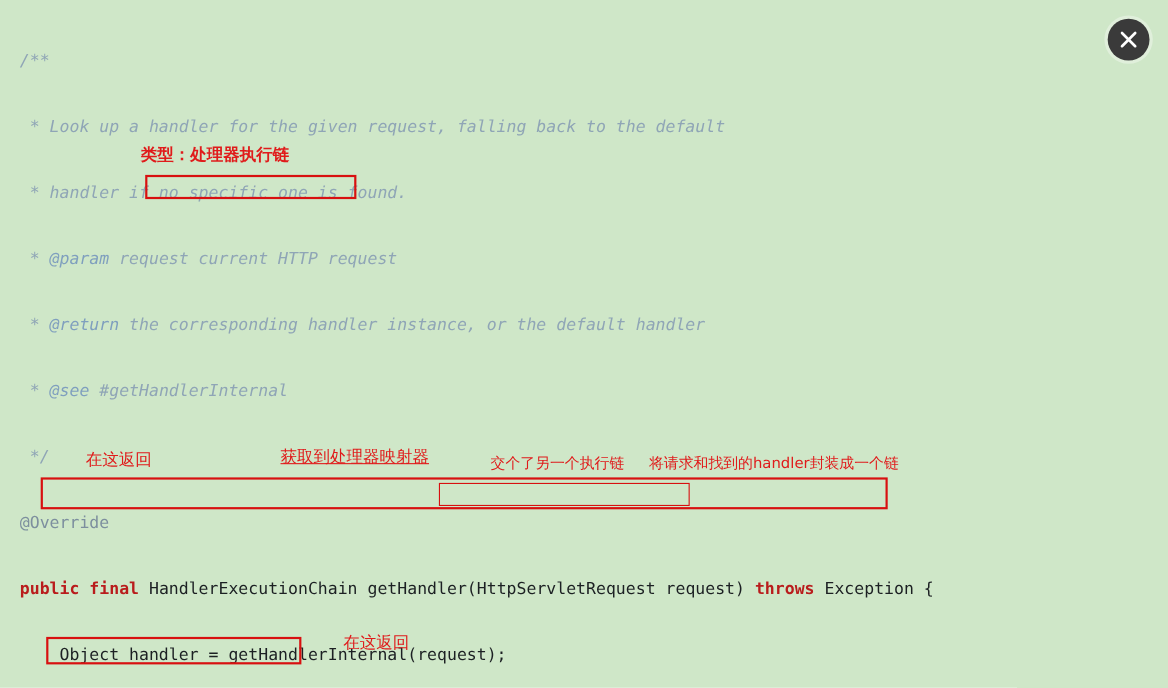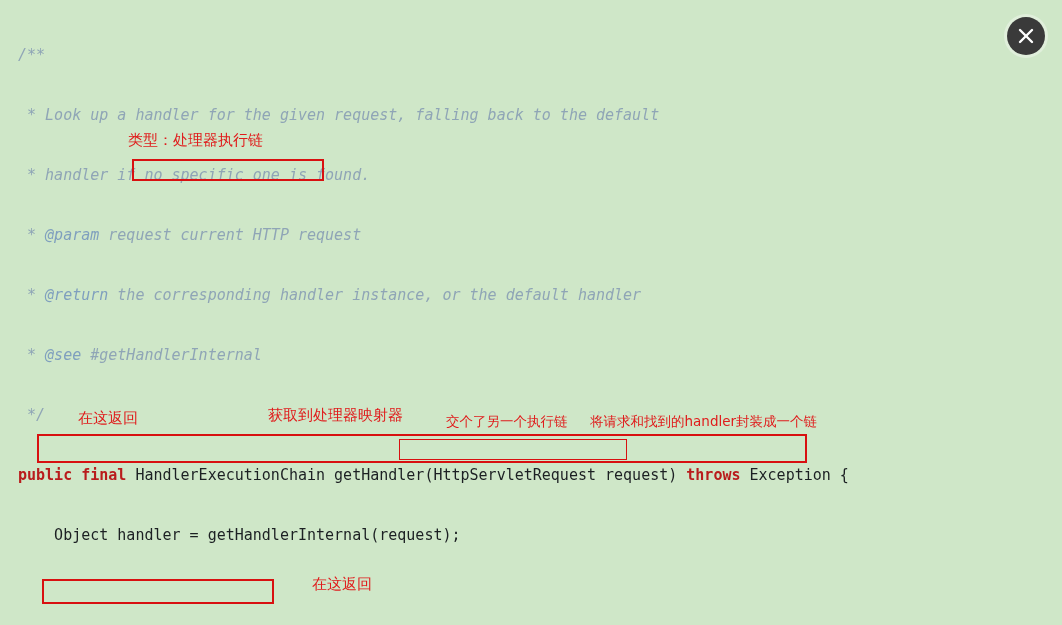--- a/index.html
+++ b/index.html
@@ -92,20 +92,21 @@
 <div id="screen">
 
   <div id="code">
     <div class="ln"><span class="cmt">/**</span></div>
     <div class="ln"><span class="cmt"> * Look up a handler for the given request, falling back to the default</span></div>
     <div class="ln"><span class="cmt"> * handler if no specific one is found.</span></div>
     <div class="ln"><span class="cmt"> * </span><span class="tag">@param</span><span class="cmt"> request current HTTP request</span></div>
     <div class="ln"><span class="cmt"> * </span><span class="tag">@return</span><span class="cmt"> the corresponding handler instance, or the default handler</span></div>
     <div class="ln"><span class="cmt"> * </span><span class="tag">@see</span><span class="cmt"> #getHandlerInternal</span></div>
     <div class="ln"><span class="cmt"> */</span></div>
+    <div class="ln"><span class="ann">@Override</span></div>
     <div class="ln"><span class="kw">public</span> <span class="kw">final</span> <span class="pln">HandlerExecutionChain</span> <span class="pln">getHandler(HttpServletRequest request)</span> <span class="kw">throws</span> <span class="pln">Exception {</span></div>
     <div class="ln"><span class="pln">    Object handler = getHandlerInternal(request);</span></div>
     
     
     
     
     
     
     
     
@@ -124,25 +125,25 @@
   </div>
 
   <div class="rbox" style="left:132px; top:159px; width:192px; height:22px;"></div>
 
   <div class="rbox" style="left:37px; top:434px; width:770px; height:29px;"></div>
 
   <div class="rbox-thin" style="left:399px; top:439px; width:228px; height:21px;"></div>
 
   <div class="rbox" style="left:42px; top:579px; width:232px; height:25px;"></div>
 
-  <div class="note" style="left:128px; top:131px;">类型：处理器执行链</div>
+  <div class="note" style="left:128px; top:131px;font-weight:bold;">类型：处理器执行链</div>
 
   <div class="note" style="left:78px; top:409px;">在这返回</div>
 
-  <div class="note" style="left:268px; top:406px;">获取到处理器映射器</div>
+  <div class="note" style="left:255px; top:406px;text-decoration:underline;">获取到处理器映射器</div>
 
   <div class="note note-sm" style="left:446px; top:412px;text-align:center;">交个了另一个执行链</div>
 
   <div class="note note-sm" style="left:590px; top:412px;text-align:right;">将请求和找到的handler封装成一个链</div>
 
   <div class="note" style="left:296px; top:575px;margin-left:16px;">在这返回</div>
 
   <div id="close-btn">
     <svg width="38" height="38" viewBox="0 0 38 38">
       <line x1="13" y1="13" x2="25" y2="25" stroke="#ffffff" stroke-width="2.4" stroke-linecap="round"></line>

